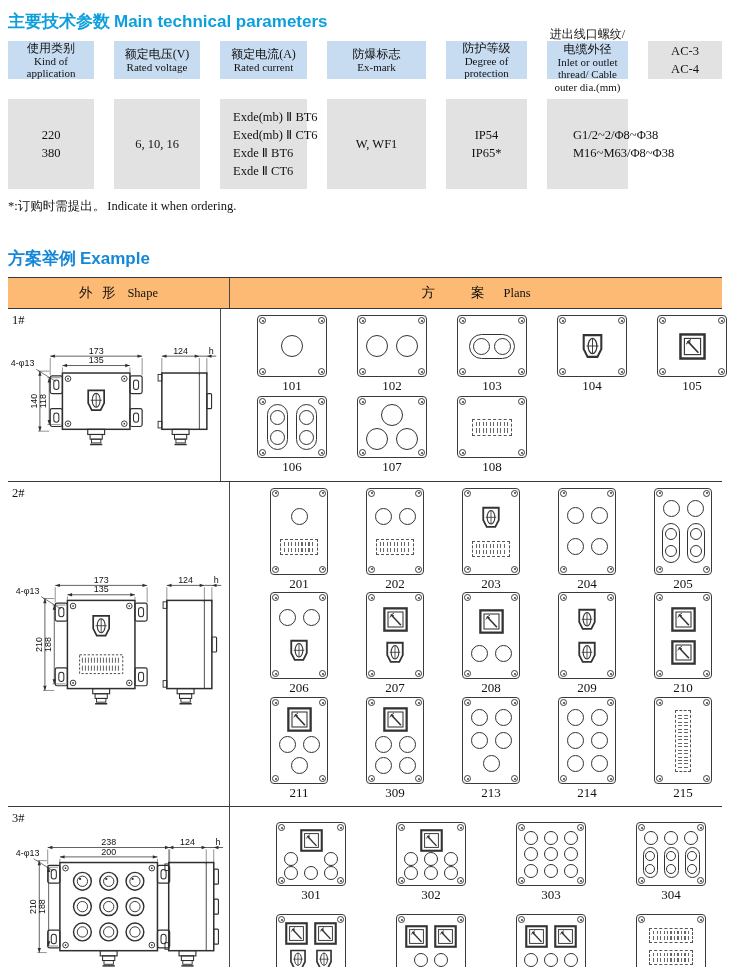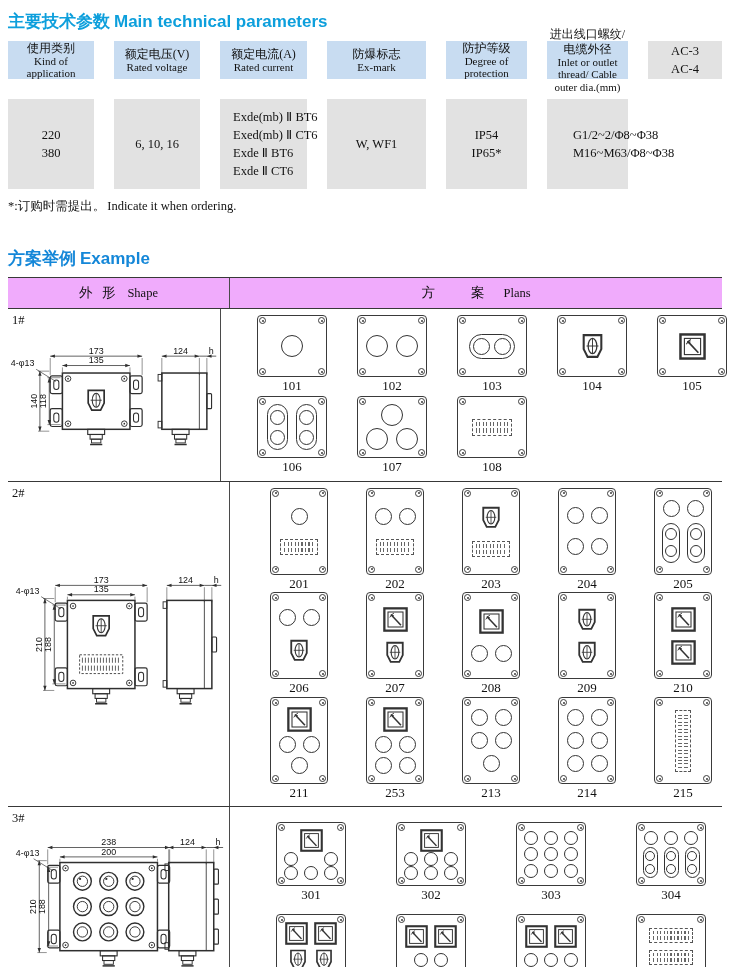--- a/index.html
+++ b/index.html
@@ -19,21 +19,21 @@
   .p-cn{font-size:12px;line-height:1.2;}
   .p-en{font-size:11px;line-height:1.12;}
   .p-body{font-size:12.5px;}
   .p-line{line-height:1.45;white-space:nowrap;}
   .p-cell.c4{align-items:flex-start;padding-left:13px;}
   .p-cell.c7{align-items:flex-start;padding-left:26px;}
   .note{margin-top:9px;font-size:12.5px;}
   .note .note-en{margin-left:2px;}
   
   .ex-table{margin-top:4px;border-bottom:1.6px solid #383838;}
-  .ex-band{display:flex;height:30px;background:#f0abfc;border-top:1.6px solid #383838;}
+  .ex-band{display:flex;height:30px;background:#fdba74;border-top:1.6px solid #383838;}
   .band-shape{width:222px;border-right:1.6px solid #4a4a4a;display:flex;align-items:center;justify-content:center;gap:9px;box-sizing:border-box;}
   .band-plans{flex:1;display:flex;align-items:center;justify-content:center;gap:16px;}
   .band-cn{font-size:13.5px;letter-spacing:3px;}
   .band-en{font-size:12.5px;}
   .ex-row{display:flex;border-top:1.6px solid #383838;}
   .ex-shape{width:222px;border-right:1.6px solid #4a4a4a;position:relative;display:flex;align-items:center;justify-content:center;box-sizing:border-box;}
   .row-id{position:absolute;top:4px;left:4px;font-size:12.5px;}
   .shape-draw svg{display:block;width:212px;height:auto;}
   .ex-plans{flex:1;display:grid;justify-items:center;align-content:space-evenly;padding:4px 6px;}
   .ex-row.r1{min-height:172px;}
@@ -720,21 +720,21 @@
                 </div>
                 <div class="frow">
                   <span class="f-c"></span>
                   <span class="f-c"></span>
                 </div>
                 <div class="frow">
                   <span class="f-c"></span>
                   <span class="f-c"></span>
                 </div>
               </div>
-              <div class="plan-label">253</div>
+              <div class="plan-label">309</div>
             </div>
             <div class="plan">
               <div class="plan-box">
                 <span class="screw tl"></span>
                 <span class="screw tr"></span>
                 <span class="screw bl"></span>
                 <span class="screw br"></span>
                 <div class="frow">
                   <span class="f-c"></span>
                   <span class="f-c"></span>

